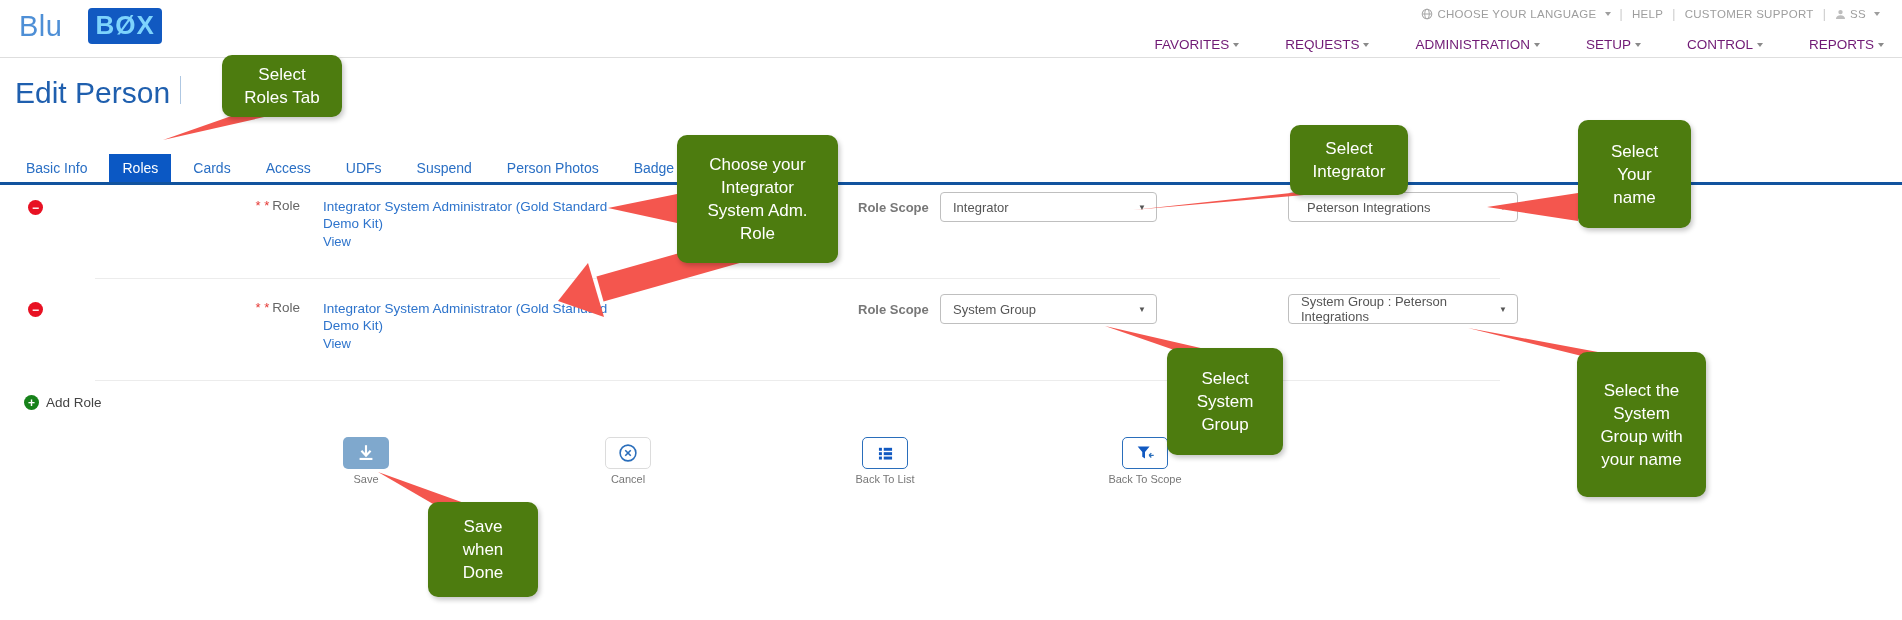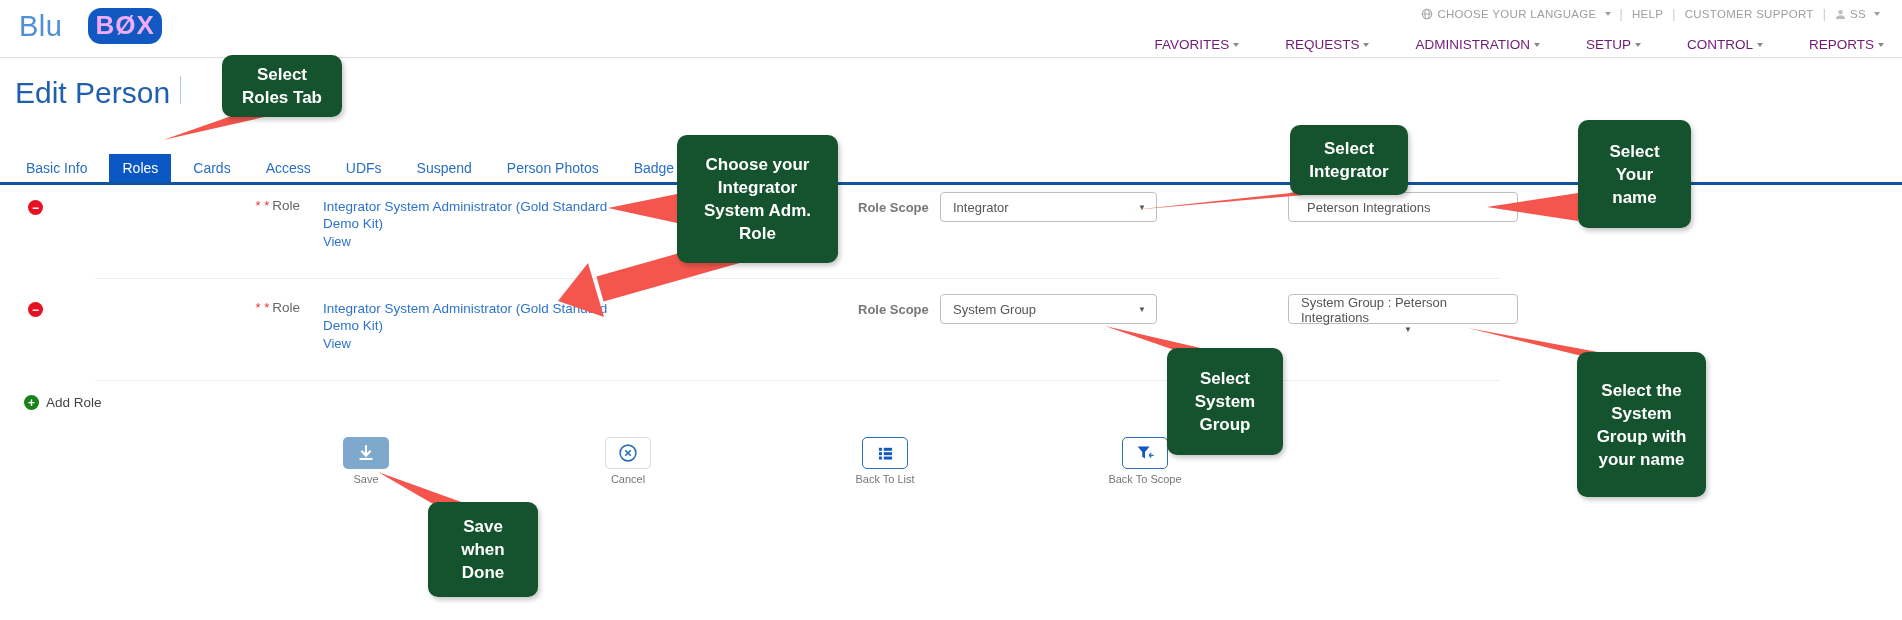--- a/index.html
+++ b/index.html
@@ -10,22 +10,22 @@
   .utility { position:absolute; top:7px; right:22px; display:flex; align-items:center; gap:9px;
              font-size:11.5px; color:#9e9e9e; letter-spacing:.3px; }
   .utility .sep { color:#c9c9c9; font-size:12px; }
   .u-item { display:flex; align-items:center; gap:4px; cursor:pointer; }
   .caret-down { display:inline-block; width:0; height:0; border-left:3.5px solid transparent;
                 border-right:3.5px solid transparent; border-top:4px solid #9e9e9e; margin-left:4px; }
 
   
   .logo { position:absolute; left:19px; top:8px; display:flex; align-items:center; cursor:pointer;gap:24px; }
   .logo-blu { font-size:29px; color:#4E8FD6; letter-spacing:.5px; }
-  .logo-box { background:#1159C1; color:#f0abfc; font-size:26px; font-weight:700; letter-spacing:1px;
-              border-radius:13px; padding:2px 7px 3px 7px; margin-left:2px; }
+  .logo-box { background:#1159C1; color:#7dd3fc; font-size:26px; font-weight:700; letter-spacing:1px;
+              border-radius:4px; padding:2px 7px 3px 7px; margin-left:2px; }
 
   
   .nav { position:absolute; top:37px; right:18px; display:flex; align-items:center; gap:46px;
          font-size:13.5px; color:#701a75; }
   .nav-item { display:flex; align-items:center; cursor:pointer; }
   .nav-item .caret-down { border-top-color:#8a8a8a; }
 
   .header-divider { position:absolute; top:57px; left:0; width:100%; height:1px; background:#dedede; }
 
   
@@ -65,24 +65,24 @@
 
   
   .action { position:absolute; width:92px; top:437px; display:flex; flex-direction:column; align-items:center; cursor:pointer; }
   .action .btn-box { width:46px; height:32px; border-radius:5px; display:flex; align-items:center; justify-content:center; }
   .btn-save { background:#7FA8CD; }
   .btn-plain { background:#fff; border:1px solid #dcdcdc; }
   .btn-blue { background:#fff; border:1px solid #2A6EBB; }
   .action .btn-label { margin-top:4px; font-size:11px; color:#777; }
 
   
-  .callout { position:absolute; background:#14532d; color:#fff; border-radius:10px; z-index:6;
+  .callout { position:absolute; background:#4d7c0f; color:#fff; border-radius:10px; z-index:6;
              display:flex; align-items:center; justify-content:center; text-align:center;
              white-space:pre-line; font-size:17px; line-height:23px;
-             box-shadow:2px 3px 5px rgba(0,0,0,.22); padding:4px 6px;font-weight:bold; }
+             box-shadow:2px 3px 5px rgba(0,0,0,.22); padding:4px 6px; }
   .tails { position:absolute; left:0; top:0; z-index:5; pointer-events:none; }
 </style>
 </head>
 <body>
 
 <div class="page">
 
   <div class="utility">
     <span class="u-item">
       <svg width="12" height="12" viewBox="0 0 14 14" fill="none" stroke="#a8a8a8" stroke-width="1.2">
@@ -194,21 +194,21 @@
   </div>
   <div class="role-links" style="left:323px; top:300px;">
     <a>Integrator System Administrator (Gold Standard Demo Kit)</a><br>
     <span class="view-link">View</span>
   </div>
   <div class="scope-label" style="left:858px; top:302px;">Role Scope</div>
   <div class="select" style="left:940px; top:294px; width:217px;">
     <span>System Group</span>
     <span class="sel-caret">▼</span>
   </div>
-  <div class="select" style="left:1288px; top:294px; width:230px;flex-direction:column;">
+  <div class="select" style="left:1288px; top:294px; width:230px;">
     <span>System Group : Peterson Integrations</span>
     <span class="sel-caret">▼</span>
   </div>
 
   <div class="row-divider" style="top:380px;"></div>
 
   <div class="add-role">
     <span class="add-icon">+</span>
     <span>Add Role</span>
   </div>

